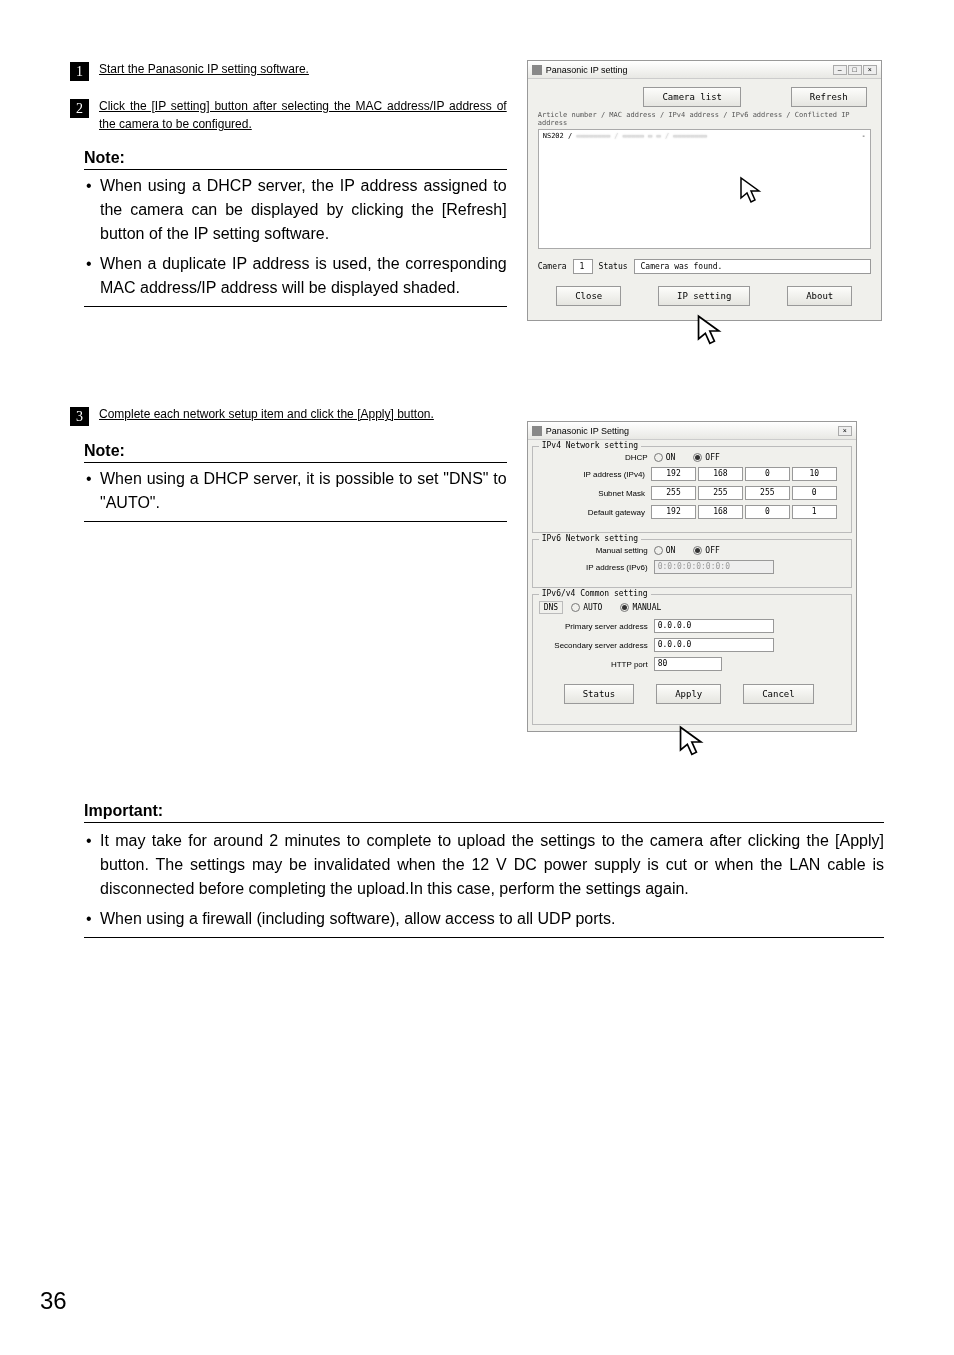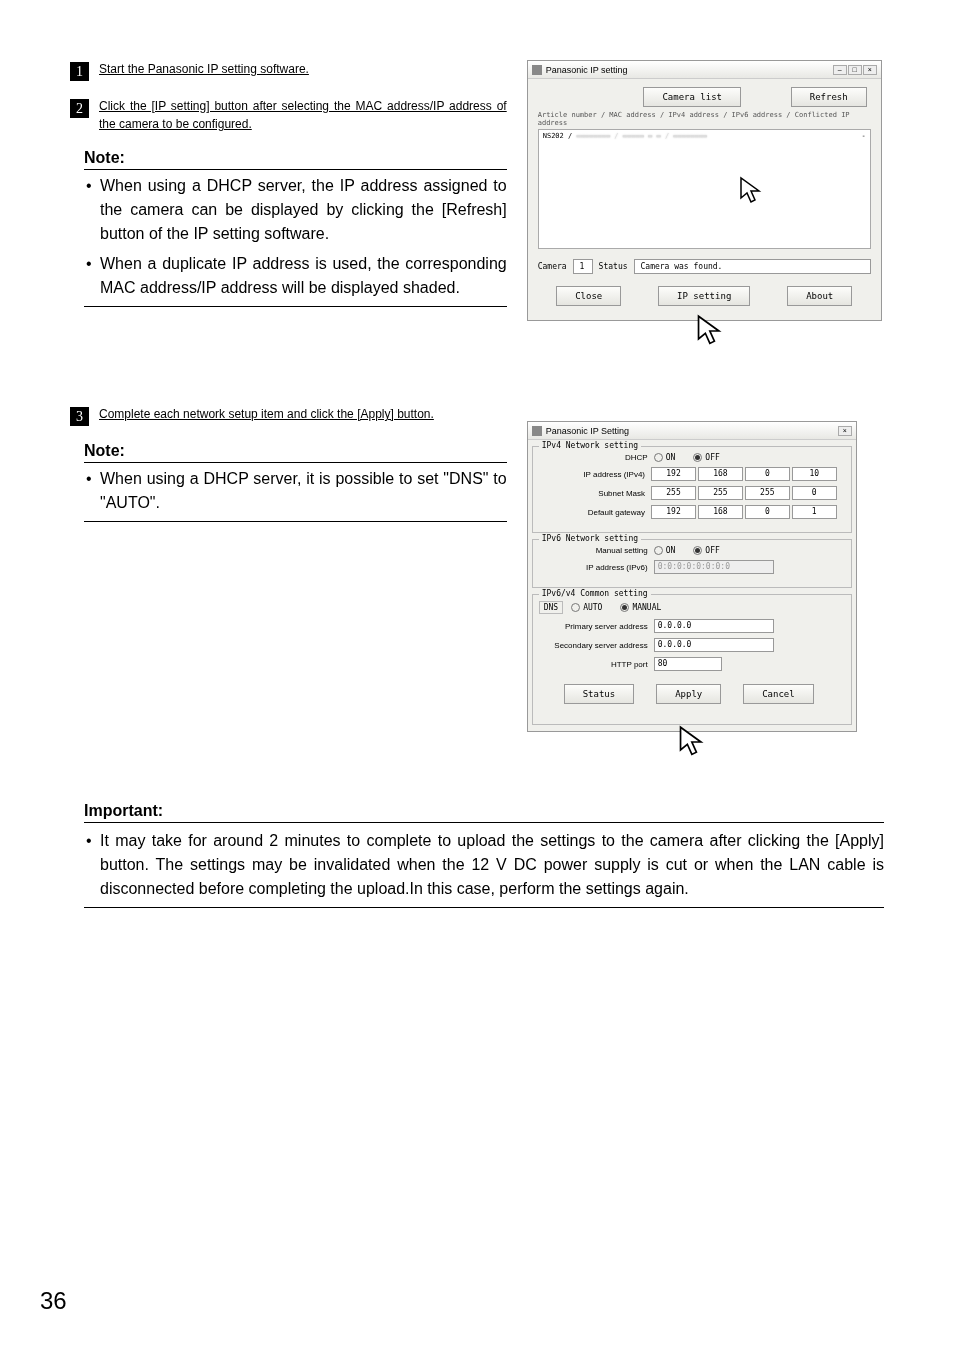--- a/index.html
+++ b/index.html
@@ -472,17 +472,18 @@
 
   </div>
 </div>
 
 <div style="height:40px"></div>
 
 <div class="important-block">
   <div class="important-heading">Important:</div>
   <ul class="important-list">
     <li>It may take for around 2 minutes to complete to upload the settings to the camera after clicking the [Apply] button. The settings may be invalidated when the 12 V DC power supply is cut or when the LAN cable is disconnected before completing the upload.In this case, perform the settings again.</li>
+    <li>When using a firewall (including software), allow access to all UDP ports.</li>
   </ul>
   <div class="note-rule-bottom"></div>
 </div>
 
 <div class="page-number">36</div>
 
 </body></html>

